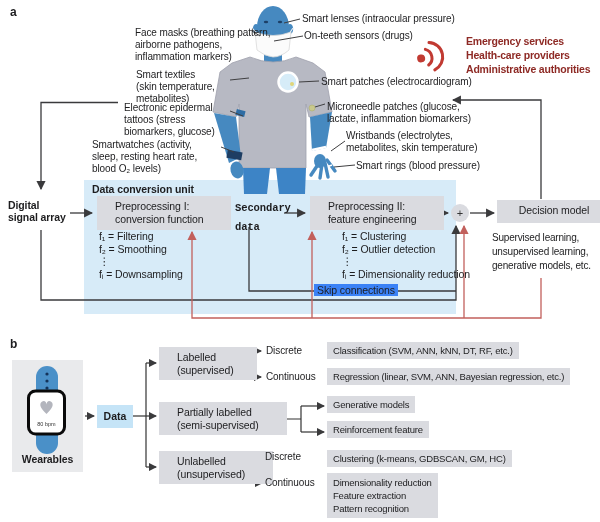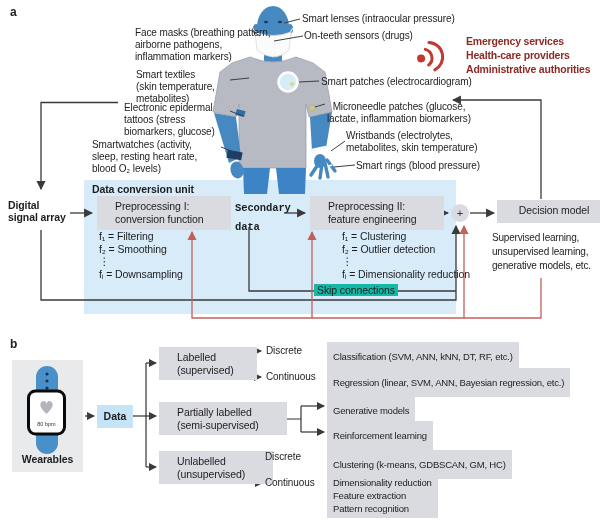--- a/index.html
+++ b/index.html
@@ -10,27 +10,27 @@
   .t { position:absolute; font-size:10px; line-height:12px; color:#1d1d1f;
        letter-spacing:-0.1px; white-space:pre-line; }
   .b { font-weight:bold; }
   .big { font-size:12px; }
   .panel-blue { position:absolute; background:#d7ebf8; }
   .panel-gray { position:absolute; background:#e9eaec; }
   .gbox { position:absolute; background:#dadbe0; font-size:10.5px; line-height:13px;
           color:#1d1d1f; padding:4px 18px; white-space:pre-line; letter-spacing:-0.1px; }
   .gbox.center { text-align:center; }
   .mlbox { position:absolute; background:#dadbe0; font-size:9.5px; letter-spacing:-0.2px;
-           line-height:13px; padding:8px 6px; white-space:nowrap; color:#1d1d1f; }
+           line-height:13px; padding:2px 6px; white-space:nowrap; color:#1d1d1f; }
   .mlbox.multi { white-space:pre-line; padding:3px 6px; }
   .bluebox { position:absolute; background:#c5e4f7; font-weight:bold; font-size:10.5px;
              color:#1d1d1f; text-align:center; }
   .darkred { color:#8e2a25; font-weight:bold; font-size:10.5px; line-height:14px;
              letter-spacing:-0.2px;padding-left:20px; }
-  .skiplabel { background:#14b8a6; padding:0 3px;text-align:right; }
+  .skiplabel { background:#3b82f6; padding:0 3px;text-align:right; }
   .note { font-size:10px; letter-spacing:-0.2px; line-height:14px; }
   svg.overlay { position:absolute; left:0; top:0; }
   .z1 { z-index:1; } .z2 { z-index:2; } .z3 { z-index:3; }
 </style>
 </head>
 <body>
 
 <div class="stage">
 
   <div class="panel-blue z1" style="left:84px; top:180px; width:372px; height:134px;"></div>
@@ -169,21 +169,21 @@
   <div class="t z3" style="left:124px; top:102px;">Electronic epidermal
 tattoos (stress
 biomarkers, glucose)</div>
   <div class="t z3" style="left:92px; top:139px;">Smartwatches (activity,
 sleep, resting heart rate,
 blood O₂ levels)</div>
 
   <div class="t z3" style="left:302px; top:13px;">Smart lenses (intraocular pressure)</div>
   <div class="t z3" style="left:304px; top:30px;">On-teeth sensors (drugs)</div>
   <div class="t z3" style="left:321px; top:76px;">Smart patches (electrocardiogram)</div>
-  <div class="t z3" style="left:327px; top:101px;text-align:center;">Microneedle patches (glucose,
+  <div class="t z3" style="left:327px; top:101px;">Microneedle patches (glucose,
 lactate, inflammation biomarkers)</div>
   <div class="t z3" style="left:346px; top:130px;">Wristbands (electrolytes,
 metabolites, skin temperature)</div>
   <div class="t z3" style="left:356px; top:160px;">Smart rings (blood pressure)</div>
 
   <div class="z3" style="position:absolute; left:446px; top:34px;">
     <div class="darkred">Emergency services</div>
     <div class="darkred">Health-care providers</div>
     <div class="darkred">Administrative authorities</div>
   </div>
@@ -223,19 +223,19 @@
 (unsupervised)</div>
 
   <div class="t z3" style="left:266px; top:345px;">Discrete</div>
   <div class="t z3" style="left:266px; top:371px;">Continuous</div>
   <div class="t z3" style="left:265px; top:451px;">Discrete</div>
   <div class="t z3" style="left:265px; top:477px;">Continuous</div>
 
   <div class="mlbox z3" style="left:327px; top:342px;">Classification (SVM, ANN, kNN, DT, RF, etc.)</div>
   <div class="mlbox z3" style="left:327px; top:368px;">Regression (linear, SVM, ANN, Bayesian regression, etc.)</div>
   <div class="mlbox z3" style="left:327px; top:396px;">Generative models</div>
-  <div class="mlbox z3" style="left:327px; top:421px;">Reinforcement learning</div>
+  <div class="mlbox z3" style="left:327px; top:421px;">Reinforcement feature</div>
   <div class="mlbox z3" style="left:327px; top:450px;">Clustering (k-means, GDBSCAN, GM, HC)</div>
   <div class="mlbox multi z3" style="left:327px; top:473px;">Dimensionality reduction
 Feature extraction
 Pattern recognition</div>
 
 </div>
 
 </body></html>

